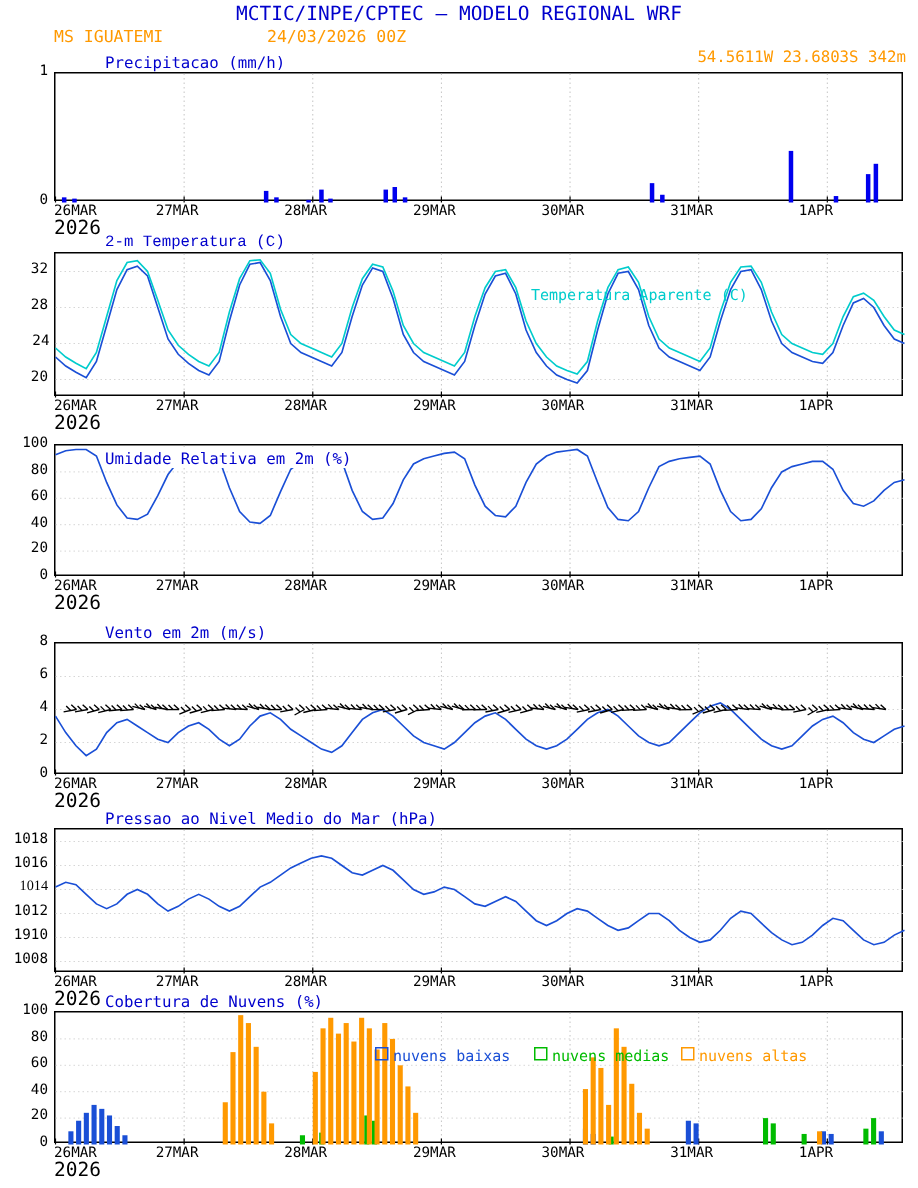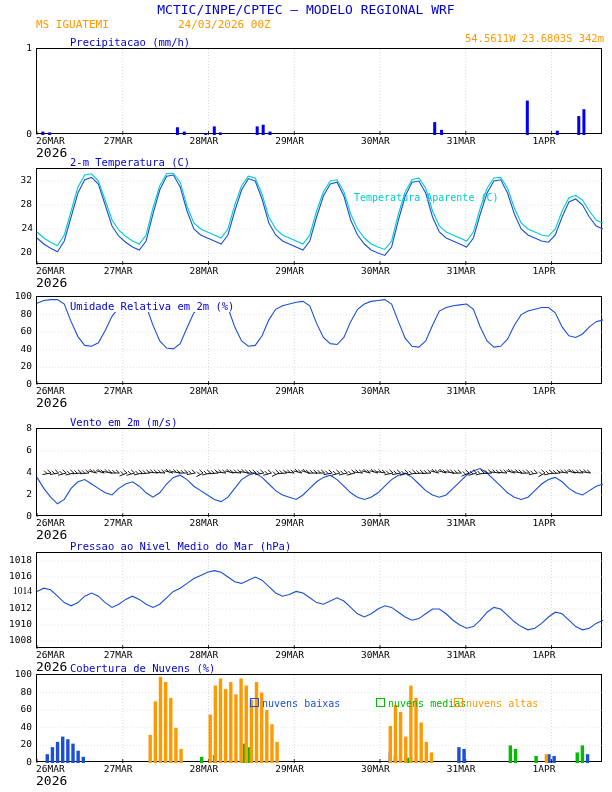--- a/index.html
+++ b/index.html
@@ -96,21 +96,21 @@
         <line x1="343.03030303030306" y1="0" x2="343.03030303030306" y2="96" class="gridv"></line>
         <line x1="343.03030303030306" y1="96" x2="343.03030303030306" y2="92" class="tick"></line>
         <line x1="428.7878787878788" y1="0" x2="428.7878787878788" y2="96" class="gridv"></line>
         <line x1="428.7878787878788" y1="96" x2="428.7878787878788" y2="92" class="tick"></line>
         <line x1="514.5454545454546" y1="0" x2="514.5454545454546" y2="96" class="gridv"></line>
         <line x1="514.5454545454546" y1="96" x2="514.5454545454546" y2="92" class="tick"></line>
         <path d="M0.00,69.00L6.82,75.00L13.64,79.20L20.46,82.80L27.28,72.00L34.10,48.00L40.92,24.00L47.73,10.80L54.55,8.40L61.37,15.00L68.19,36.00L75.01,57.00L81.83,67.20L88.65,73.20L95.47,78.00L102.29,81.00L109.11,72.00L115.93,45.00L122.75,21.00L129.57,7.20L136.39,6.00L143.20,18.00L150.02,42.00L156.84,60.00L163.66,66.00L170.48,69.00L177.30,72.00L184.12,75.00L190.94,66.00L197.76,42.00L204.58,21.00L211.40,9.60L218.22,12.00L225.04,30.00L231.86,54.00L238.67,66.00L245.49,72.00L252.31,75.00L259.13,78.00L265.95,81.00L272.77,72.00L279.59,48.00L286.41,27.00L293.23,15.00L300.05,13.20L306.87,27.00L313.69,51.00L320.51,66.00L327.33,75.00L334.14,81.00L340.96,84.00L347.78,86.40L354.60,78.00L361.42,51.00L368.24,27.00L375.06,13.20L381.88,12.00L388.70,24.00L395.52,48.00L402.34,63.00L409.16,69.00L415.98,72.00L422.80,75.00L429.61,78.00L436.43,69.00L443.25,45.00L450.07,24.00L456.89,12.00L463.71,10.80L470.53,24.00L477.35,45.00L484.17,60.00L490.99,66.00L497.81,69.00L504.63,72.00L511.45,73.20L518.27,66.00L525.08,48.00L531.90,33.00L538.72,30.00L545.54,36.00L552.36,48.00L559.18,57.00L566.00,60.00" fill="none" stroke="#1a4fd6" stroke-width="1.1"></path>
         <path d="M0.00,63.00L6.82,69.00L13.64,73.20L20.46,76.80L27.28,66.00L34.10,42.00L40.92,18.00L47.73,6.00L54.55,4.80L61.37,12.00L68.19,31.20L75.01,51.00L81.83,61.20L88.65,67.20L95.47,72.00L102.29,75.00L109.11,66.00L115.93,39.00L122.75,16.80L129.57,4.80L136.39,4.20L143.20,13.20L150.02,37.20L156.84,54.00L163.66,60.00L170.48,63.00L177.30,66.00L184.12,69.00L190.94,60.00L197.76,36.00L204.58,16.80L211.40,7.20L218.22,9.00L225.04,25.20L231.86,48.00L238.67,60.00L245.49,66.00L252.31,69.00L259.13,72.00L265.95,75.00L272.77,66.00L279.59,42.00L286.41,22.80L293.23,12.00L300.05,10.80L306.87,22.80L313.69,45.00L320.51,60.00L327.33,69.00L334.14,75.00L340.96,78.00L347.78,80.40L354.60,72.00L361.42,45.00L368.24,22.80L375.06,10.80L381.88,9.00L388.70,19.20L395.52,42.00L402.34,57.00L409.16,63.00L415.98,66.00L422.80,69.00L429.61,72.00L436.43,63.00L443.25,39.00L450.07,19.20L456.89,9.00L463.71,8.40L470.53,19.20L477.35,39.00L484.17,54.00L490.99,60.00L497.81,63.00L504.63,66.00L511.45,67.20L518.27,60.00L525.08,42.00L531.90,28.80L538.72,26.40L545.54,31.20L552.36,42.00L559.18,51.00L566.00,54.00" fill="none" stroke="#00cccc" stroke-width="1.1"></path>
       </svg>
     </div>
-    <div class="ptitle" style="left: 68px; top: 156px;">2-m Temperatura (C)</div>
+    <div class="ptitle" style="left: 68px; top: 156px; font-family: Liberation Mono, monospace;">2-m Temperatura (C)</div>
     <div class="legend" style="left: 354px; top: 156px; color: rgb(0, 204, 204);">Temperatura Aparente (C)</div>
     <div class="ylab" style="left: 0px; top: 246px;">20</div>
     <div class="ylab" style="left: 1px; top: 222px;">24</div>
     <div class="ylab" style="left: 0px; top: 198px;">28</div>
     <div class="ylab" style="left: 0px; top: 174px;">32</div>
     <div class="xlab" style="left: 36px; top: 265px;">26MAR</div>
     <div class="xlab" style="left: 103.758px; top: 265px;">27MAR</div>
     <div class="xlab" style="left: 189.515px; top: 265px;">28MAR</div>
     <div class="xlab" style="left: 275.273px; top: 265px;">29MAR</div>
     <div class="xlab" style="left: 361.03px; top: 265px;">30MAR</div>
@@ -660,21 +660,21 @@
         <rect x="372.1878787878788" y="10.560000000000002" width="3.4" height="77.44" fill="#ff9900"></rect>
         <rect x="377.33333333333337" y="22.879999999999995" width="3.4" height="65.12" fill="#ff9900"></rect>
         <rect x="382.4787878787879" y="47.519999999999996" width="3.4" height="40.480000000000004" fill="#ff9900"></rect>
         <rect x="387.6242424242424" y="66.88" width="3.4" height="21.120000000000005" fill="#ff9900"></rect>
         <rect x="392.769696969697" y="77.44" width="3.4" height="10.560000000000002" fill="#ff9900"></rect>
         <rect x="507.6848484848485" y="79.2" width="3.4" height="8.799999999999997" fill="#ff9900"></rect>
       </svg>
     </div>
     <div class="ptitle" style="left: 68px; top: 662px;">Cobertura de Nuvens (%)</div>
     <div class="legend" style="left: 250px; top: 662px; color: rgb(26, 79, 214);"><span style="display:inline-block;width:7px;height:7px;border:1px solid #1a4fd6;margin-right:3px;"></span>nuvens baixas</div>
-    <div class="legend" style="left: 376px; top: 662px; color: rgb(0, 187, 0);"><span style="display:inline-block;width:7px;height:7px;border:1px solid #00bb00;margin-right:3px;"></span>nuvens medias</div>
+    <div class="legend" style="left: 356px; top: 662px; color: rgb(0, 187, 0);"><span style="display:inline-block;width:7px;height:7px;border:1px solid #00bb00;margin-right:3px;"></span>nuvens medias</div>
     <div class="legend" style="left: 454px; top: 662px; color: rgb(255, 153, 0);"><span style="display:inline-block;width:7px;height:7px;border:1px solid #ff9900;margin-right:3px;"></span>nuvens altas</div>
     <div class="ylab" style="left: 0px; top: 756px;">0</div>
     <div class="ylab" style="left: 0px; top: 738.4px;">20</div>
     <div class="ylab" style="left: 0px; top: 720.8px;">40</div>
     <div class="ylab" style="left: 0px; top: 703.2px;">60</div>
     <div class="ylab" style="left: 0px; top: 685.6px;">80</div>
     <div class="ylab" style="left: 0px; top: 668px;">100</div>
     <div class="xlab" style="left: 36px; top: 763px;">26MAR</div>
     <div class="xlab" style="left: 103.758px; top: 763px;">27MAR</div>
     <div class="xlab" style="left: 189.515px; top: 763px;">28MAR</div>

